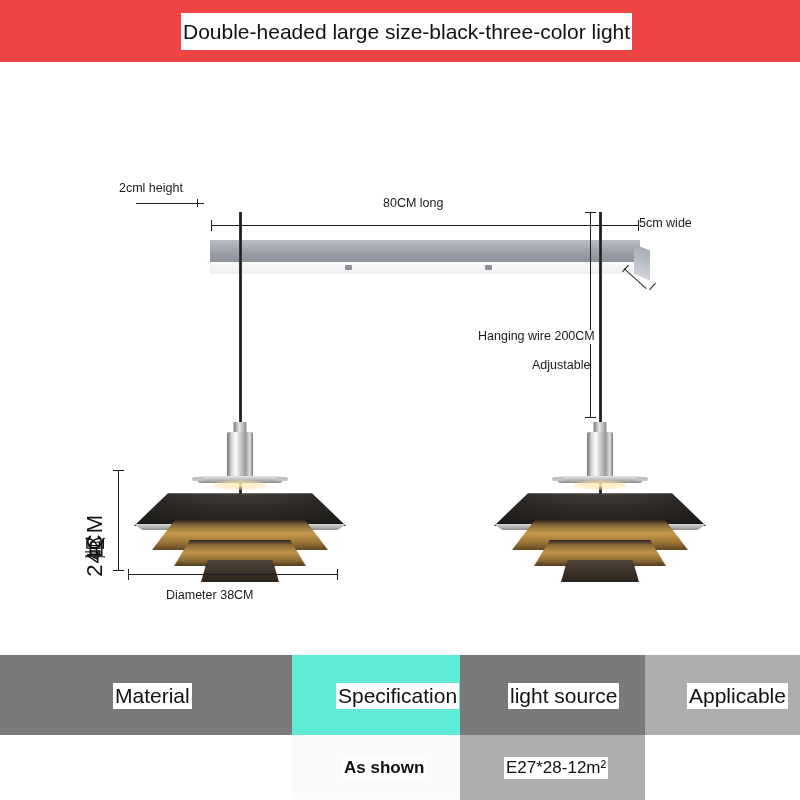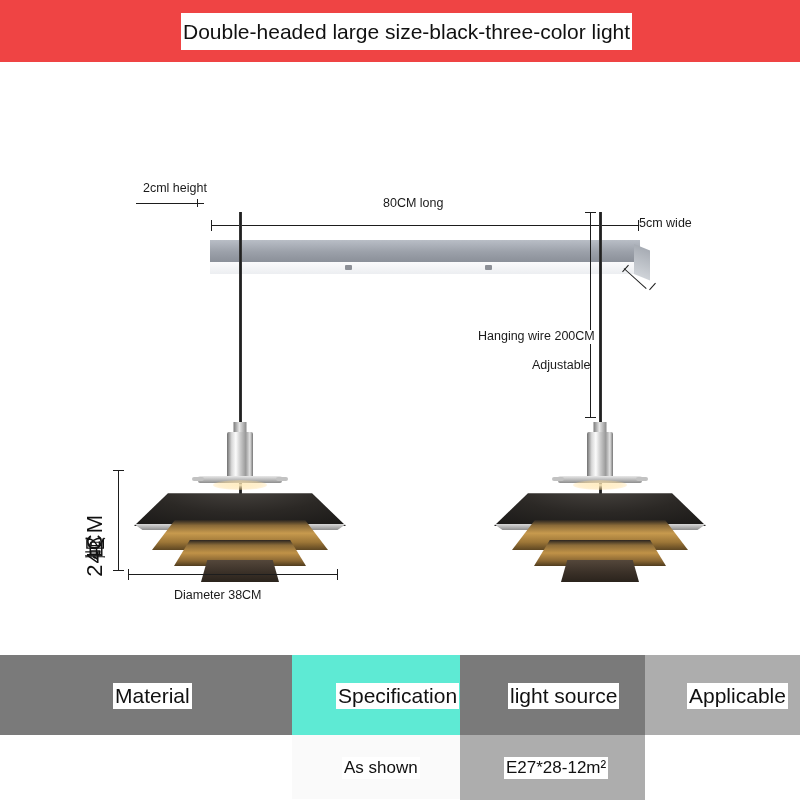--- a/index.html
+++ b/index.html
@@ -259,21 +259,21 @@
   </div>
 </div>
 
 <div id="diagram">
 
   <div class="lbl" style="left:383px; top:135px;">80CM long</div>
   <div class="dim-h" style="left:211px; top:163px; width:428px;"></div>
   <div class="cap-v" style="left:211px; top:158px;"></div>
   <div class="cap-v" style="left:638px; top:158px;"></div>
 
-  <div class="lbl" style="left:143px; top:120px;text-align:right;">2cml height</div>
+  <div class="lbl" style="left:119px; top:120px;text-align:right;">2cml height</div>
   <div class="dim-h" style="left:136px; top:141px; width:68px;"></div>
   <div class="cap-v" style="left:197px; top:137px; height:8px;"></div>
 
   <div id="canopy">
     <div id="canopy-top"></div>
     <div id="canopy-front"></div>
     <div id="canopy-right"></div>
     <div class="canopy-screw" style="left:135px;"></div>
     <div class="canopy-screw" style="left:275px;"></div>
   </div>
@@ -321,40 +321,40 @@
   </div>
 
   <div id="height-label">高度24CM</div>
   <div class="dim-v" style="left:118px; top:408px; height:100px;"></div>
   <div class="cap-h" style="left:113px; top:408px;"></div>
   <div class="cap-h" style="left:113px; top:508px;"></div>
 
   <div class="dim-h" style="left:128px; top:512px; width:210px;"></div>
   <div class="cap-v" style="left:128px; top:507px;"></div>
   <div class="cap-v" style="left:337px; top:507px;"></div>
-  <div class="lbl" style="left:174px; top:527px;">Diameter 38CM</div>
+  <div class="lbl" style="left:166px; top:527px;">Diameter 38CM</div>
 
 </div>
 
 <div id="spec-table">
 
   <div class="cell" style="left:0px;   top:0px; width:292px; height:80px; background:#7a7a7a;">
     <span class="cell-text hdr-text" style="left:113px; top:28px;">Material</span>
   </div>
   <div class="cell" style="left:292px; top:0px; width:168px; height:80px; background:#5eead4;">
     <span class="cell-text hdr-text" style="left:44px; top:28px;">Specification</span>
   </div>
   <div class="cell" style="left:460px; top:0px; width:185px; height:80px; background:#7a7a7a;">
     <span class="cell-text hdr-text" style="left:48px; top:28px;">light source</span>
   </div>
   <div class="cell" style="left:645px; top:0px; width:155px; height:80px; background:#adadad;">
     <span class="cell-text hdr-text" style="left:42px; top:28px;">Applicable</span>
   </div>
 
-  <div class="cell" style="left:292px; top:80px; width:168px; height:64px; background:#fafafa;">
+  <div class="cell" style="left:292px; top:80px; width:168px; height:64px; background:#fafafa;font-weight:bold;">
     <span class="cell-text val-text" style="left:50px; top:22px;">As shown</span>
   </div>
   <div class="cell" style="left:460px; top:80px; width:185px; height:65px; background:#adadad;">
     <span class="cell-text val-text" style="left:44px; top:22px;">E27*28-12m²</span>
   </div>
   <div class="cell" style="left:645px; top:80px; width:155px; height:65px; background:#ffffff;">
     <span class="cell-text val-text" style="left:10px; top:22px; background:transparent;"></span>
   </div>
 
 </div>

